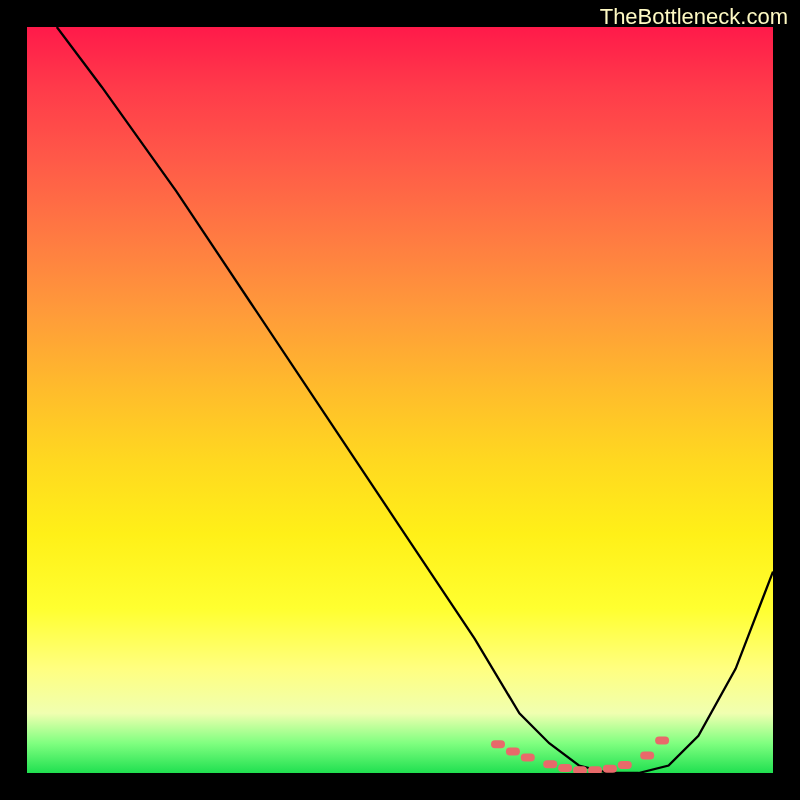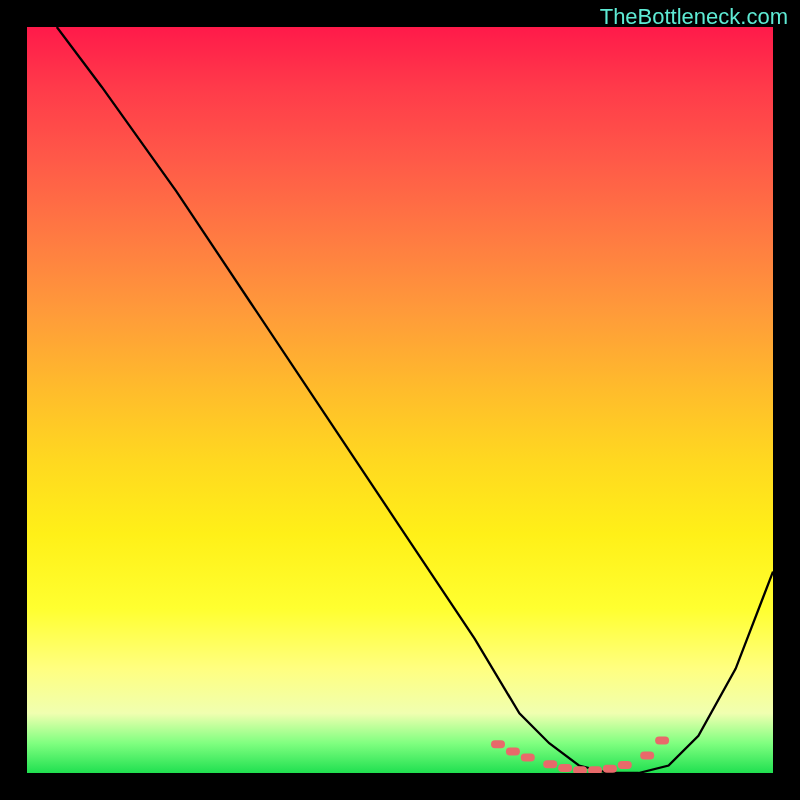--- a/index.html
+++ b/index.html
@@ -8,21 +8,21 @@
     width: 800px;
     height: 800px;
     background: #000000;
     position: relative;
     font-family: Arial, sans-serif;
   }
   .watermark {
     position: absolute;
     top: 4px;
     right: 12px;
-    color: #5eead4;
+    color: #fef9c3;
     font-size: 22px;
     font-weight: 500;
     z-index: 10;
   }
   .plot-area {
     position: absolute;
     left: 27px;
     top: 27px;
     width: 746px;
     height: 746px;

